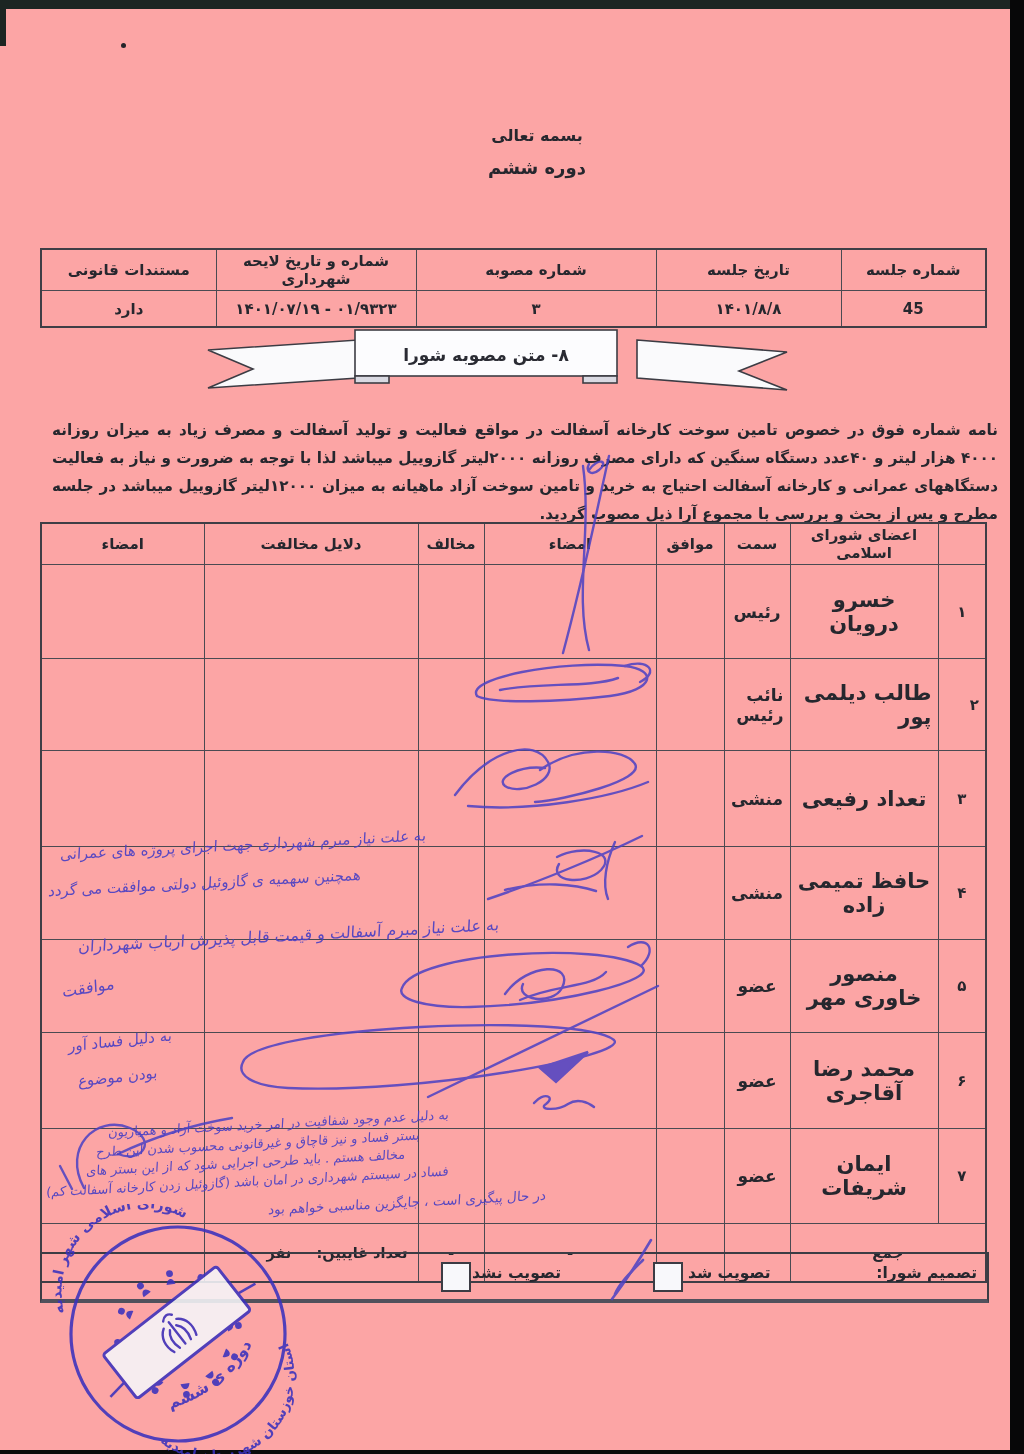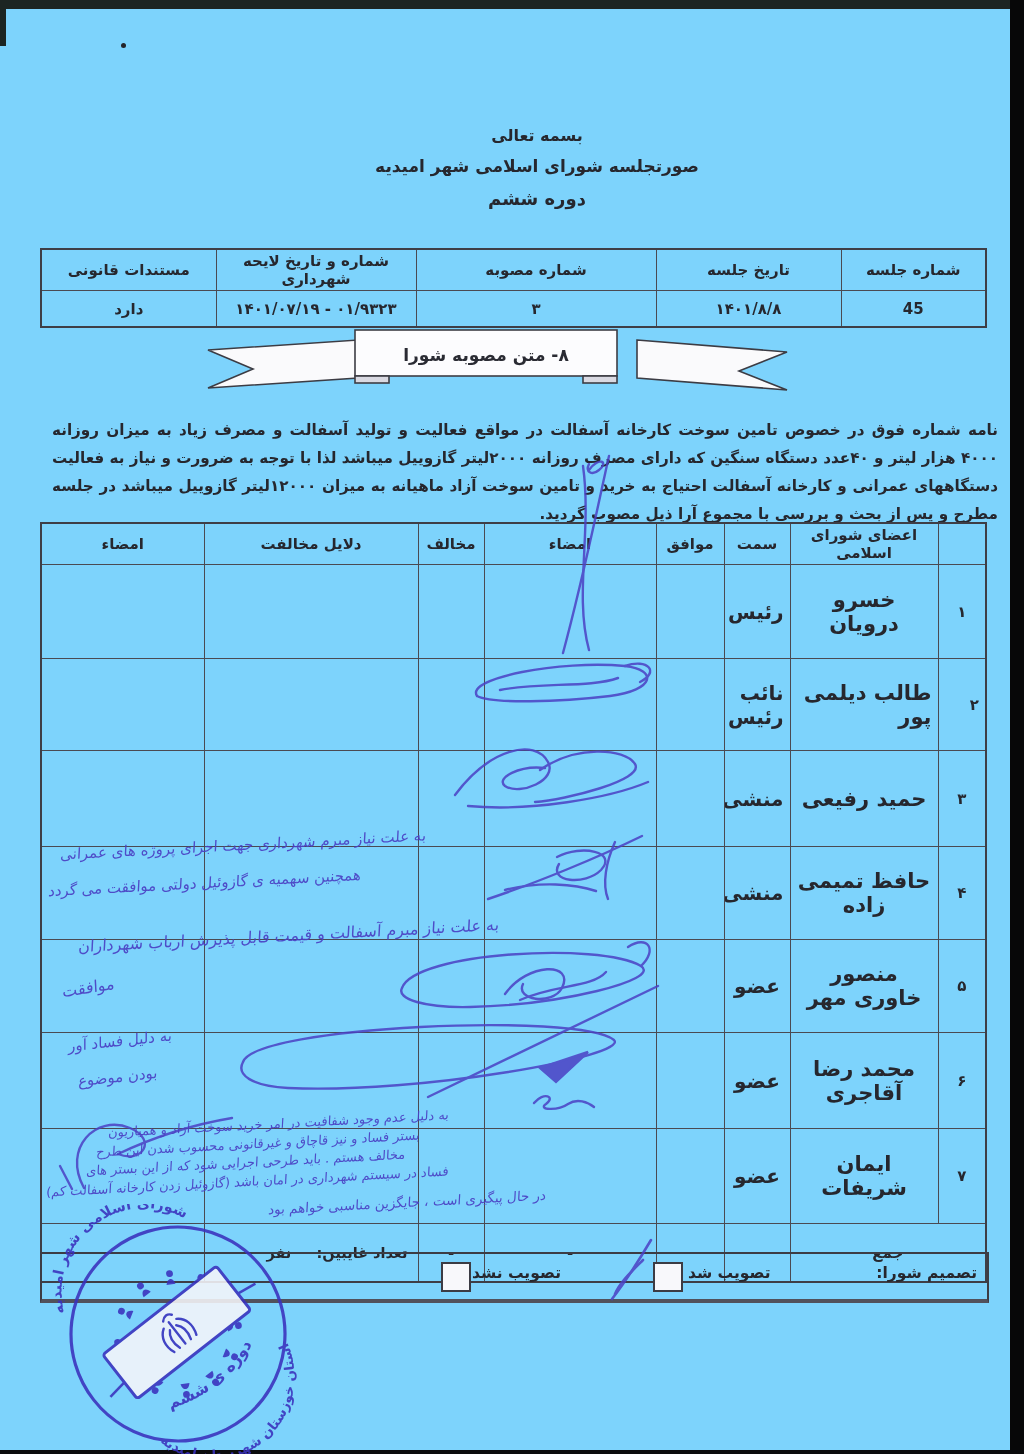--- a/index.html
+++ b/index.html
@@ -1,16 +1,16 @@
 <!DOCTYPE html>
 <html lang="fa"><head>
 <meta charset="utf-8">
 <style>
   html,body{margin:0;padding:0;background:#0c0f0e;}
-  .scan{position:relative;width:1024px;height:1454px;background:#7dd3fc;overflow:hidden;
+  .scan{position:relative;width:1024px;height:1454px;background:#fca5a5;overflow:hidden;
         font-family:"DejaVu Sans","Liberation Sans",sans-serif;color:#26272e;}
   
   .edge{position:absolute;background:#101815;}
   .edge-top{left:0;top:0;width:1024px;height:9px;background:#1c2522;}
   .edge-right{right:0;top:0;width:14px;height:1454px;background:#070708;}
   .edge-bottom{left:0;bottom:0;width:1024px;height:4px;background:#0b0b0c;}
   .edge-corner{left:0;top:0;width:6px;height:46px;background:#1c2522;}
   .ink-dot{position:absolute;left:121px;top:43px;width:5px;height:5px;border-radius:50%;background:#24242a;}
 
   .doc-header{position:absolute;left:262px;top:126px;width:550px;text-align:center;direction:rtl;}
@@ -27,21 +27,21 @@
 
   .banner{position:absolute;left:205px;top:328px;}
 
   .resolution{position:absolute;left:40px;top:404px;width:946px;direction:rtl;
               text-align:justify;font-size:15.2px;line-height:28px;font-weight:700;margin:12px;}
 
   .members{position:absolute;left:40px;top:522px;width:945px;border:2px solid #3e3e46;}
   .members th{height:32px;font-size:15px;}
   .members td{font-size:15px;}
   .members .name{font-size:21px;margin-left:12px;}
-  .members .role{font-size:20px;}
+  .members .role{font-size:17px;}
   .members tr.r1 td{height:89px;} .members tr.r2 td{height:87px;text-align:right;}
   .members tr.r3 td{height:91px;} .members tr.r4 td{height:88px;}
   .members tr.r5 td{height:88px;} .members tr.r6 td{height:91px;}
   .members tr.r7 td{height:90px;}
   .members tr.sum td{height:53px;margin-left:24px;}
   .members tr.sum .absent{text-align:right;padding-right:10px;font-size:14.5px;}
 
   .decision{position:absolute;left:40px;top:1252px;width:945px;height:45px;
             border:2px solid #3c3c44;border-bottom:4px solid #51515c;background:transparent;}
   .decision span{position:absolute;top:10px;font-size:15.5px;font-weight:700;direction:rtl;}
@@ -61,21 +61,20 @@
 
 <div class="scan">
   <div class="edge edge-top"></div>
   <div class="edge edge-right"></div>
   <div class="edge edge-bottom"></div>
   <div class="edge edge-corner"></div>
   <div class="ink-dot"></div>
 
   <div class="doc-header">
     <div class="l1">بسمه تعالی</div>
-    <div class="l2">صورتجلسه شورای اسلامی شهر امیدیه</div>
     <div class="l3">دوره ششم</div>
   </div>
 
   <table class="info-table">
     <colgroup>
         <col style="width:145px">
         <col style="width:185px">
         <col style="width:240px">
         <col style="width:200px">
         <col style="width:175px">
@@ -148,21 +147,21 @@
       <td class="name">طالب دیلمی پور</td>
       <td class="role">نائب رئیس</td>
       <td></td>
           <td></td>
       <td></td>
           <td></td>
       <td></td>
     </tr>
     <tr class="r3">
       <td>۳</td>
-      <td class="name">حمید رفیعی</td>
+      <td class="name">تعداد رفیعی</td>
       <td class="role">منشی</td>
       <td></td>
           <td></td>
       <td></td>
           <td></td>
       <td></td>
     </tr>
     <tr class="r4">
       <td>۴</td>
       <td class="name">حافظ تمیمی زاده</td>

